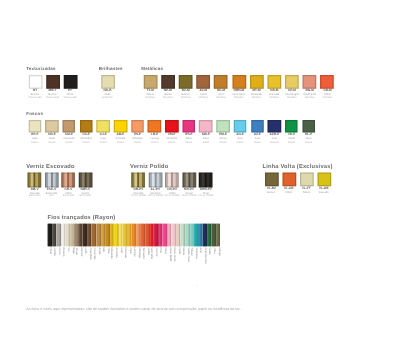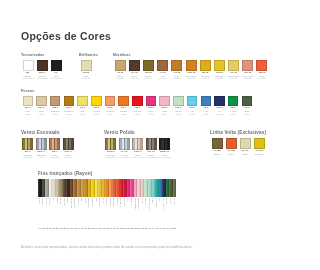--- a/index.html
+++ b/index.html
@@ -92,21 +92,20 @@
   .footer{
     position:absolute; left:21px; top:246px; width:232px;
     font-size:2.9px; line-height:1.35; color:#a6a6a6;
   }
 </style>
 </head>
 <body>
 
 <div id="page">
 
-  <div class="page-title">Opções de Cores</div>
 
   <div class="block" id="blk-text">
     <div class="group-head">Texturizadas</div>
     <div class="row">
         <div class="sw">
           <div class="chip" style="background: rgb(255, 255, 255);"></div>
           <div class="cap">
             <span class="code">BT</span>
             <span class="nm">Branco</span>
             <span class="nm2">Texturizado</span>

